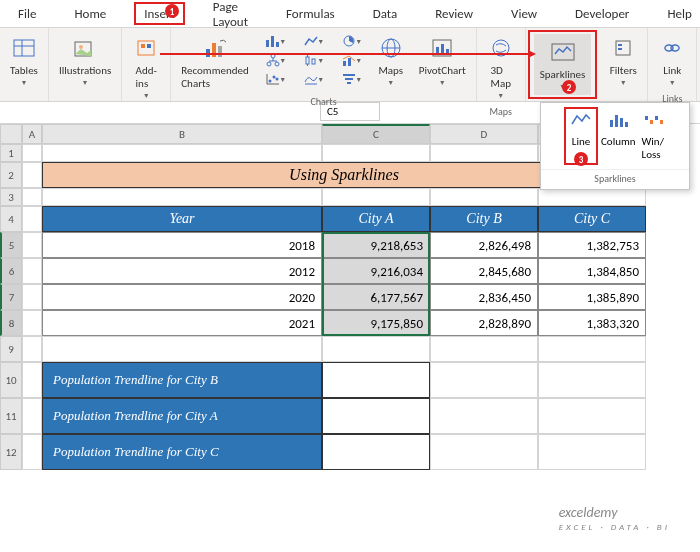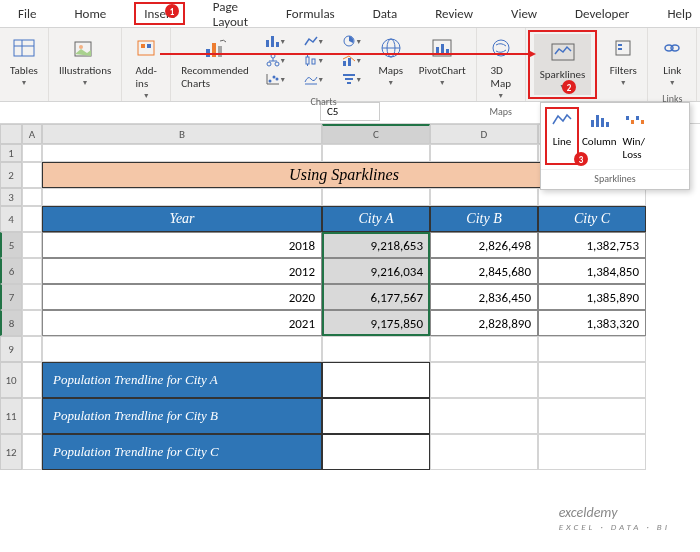--- a/index.html
+++ b/index.html
@@ -34,21 +34,21 @@
 
 .anno { position: absolute; width: 14px; height: 14px; border-radius: 50%; background: #e02020; color: #fff; font-size: 9px; font-weight: bold; display: flex; align-items: center; justify-content: center; z-index: 10; }
 .anno1 { top: 4px; left: 165px; }
 .anno2 { top: 80px; left: 562px; }
 .anno3 { top: 152px; left: 574px; }
 
 
 .sparkline-dropdown { position: absolute; top: 102px; left: 540px; width: 150px; background: #fff; border: 1px solid #c6c6c6; box-shadow: 2px 2px 6px rgba(0,0,0,.2); z-index: 5; }
 .sparkline-dropdown .items { display: flex; padding: 4px; }
 .sparkline-dropdown .sd-item { display: flex; flex-direction: column; align-items: center; padding: 4px 3px; cursor: pointer; font-size: 11px; }
-.sparkline-dropdown .sd-item.highlighted { border: 2px solid #e02020; padding: 2px 4px; }
+.sparkline-dropdown .sd-item.highlighted { border: 2px solid #e02020; padding: 2px 4px; margin-left: 19px; }
 .sparkline-dropdown .sd-item .icon { width: 22px; height: 22px; margin-bottom: 2px; }
 .sparkline-dropdown .label { text-align: center; font-size: 10px; color: #666; padding: 2px 0 4px; border-top: 1px solid #eee; }
 
 
 .formula-row { display: flex; align-items: center; height: 22px; border-bottom: 1px solid #d4d4d4; background: #fff; flex-direction: column; }
 .namebox { width: 60px; border: 1px solid #ccc; padding: 2px 6px; font-size: 11px; margin: 0 4px; background: #fff; }
 .namebox-dd { color: #666; font-size: 9px; padding: 0 4px; }
 .fx-icons { display: flex; gap: 6px; padding: 0 6px; color: #888; font-size: 11px; }
 .fx-label { font-style: italic; color: #555; padding: 0 4px; }
 .formula-input { flex: 1; padding: 2px 6px; font-size: 11px; border: none; outline: none; }
@@ -467,28 +467,28 @@
     <div class="data-row">
         <div class="cell col-A"></div>
         <div class="cell col-B"></div>
         <div class="cell col-C"></div>
         <div class="cell col-D"></div>
         <div class="cell col-E"></div>
       </div>
 
     <div class="data-row">
         <div class="cell tall col-A"></div>
-        <div class="cell tall trend-cell col-B">Population Trendline for City A</div>
+        <div class="cell tall trend-cell col-B">Population Trendline for City B</div>
         <div class="cell tall trend-empty col-C"></div>
         <div class="cell tall col-D"></div>
         <div class="cell tall col-E"></div>
       </div>
     <div class="data-row">
         <div class="cell tall col-A"></div>
-        <div class="cell tall trend-cell col-B">Population Trendline for City B</div>
+        <div class="cell tall trend-cell col-B">Population Trendline for City A</div>
         <div class="cell tall trend-empty col-C"></div>
         <div class="cell tall col-D"></div>
         <div class="cell tall col-E"></div>
       </div>
     <div class="data-row">
         <div class="cell tall col-A"></div>
         <div class="cell tall trend-cell col-B">Population Trendline for City C</div>
         <div class="cell tall trend-empty col-C"></div>
         <div class="cell tall col-D"></div>
         <div class="cell tall col-E"></div>

